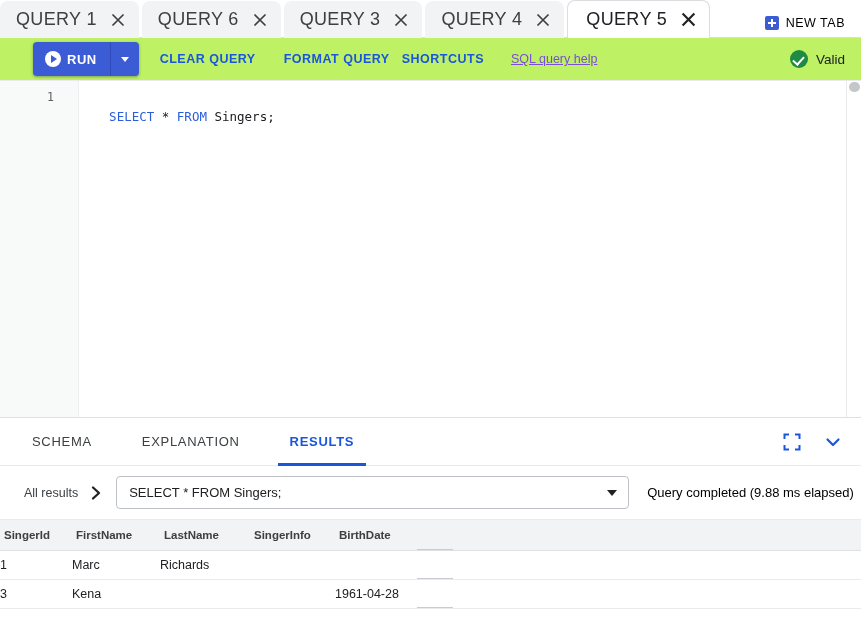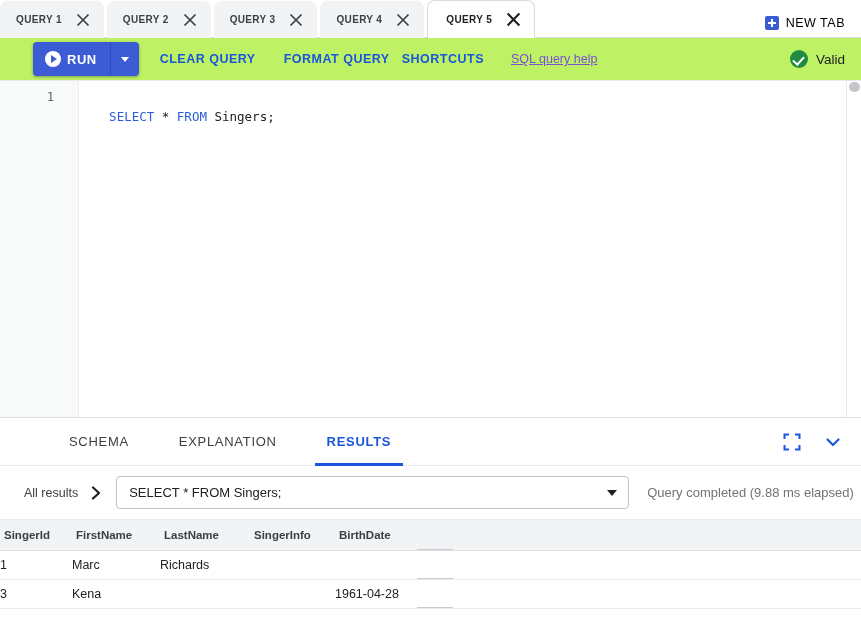--- a/index.html
+++ b/index.html
@@ -41,24 +41,24 @@
   }
   .tab.active {
     background: #ffffff;
     height: 38px;
     border: 1px solid #dadce0;
     border-bottom: none;
     z-index: 3;
     padding-left: 18px;
   }
   .tab-label {
-    font-size: 10px;
+    font-size: 18px;
     letter-spacing: .35px;
     color: #3c4043;
-    font-weight: 700;
+    font-weight: 400;
     white-space: nowrap;
   }
   .tab.active .tab-label { color: #202124; }
   .tab-close {
     margin-left: 13px;
     width: 16px; height: 16px;
     display: flex; align-items: center; justify-content: center;
     color: #3c4043;
     cursor: pointer;
     flex: none;
@@ -260,21 +260,21 @@
   .respanel {
     border-top: 1px solid #e0e0e0;
     background: #ffffff;
     height: 203px;
   }
   .restabs {
     position: relative;
     height: 48px;
     display: flex;
     align-items: center;
-    padding-left: 69px;
+    padding-left: 32px;
     border-bottom: 1px solid #e8eaed;
   }
   .restab {
     position: relative;
     height: 48px;
     display: flex;
     align-items: center;
     font-size: 13px;
     font-weight: 500;
     letter-spacing: .7px;
@@ -340,21 +340,21 @@
   }
   .qselect-arrow {
     border-left: 5.5px solid transparent;
     border-right: 5.5px solid transparent;
     border-top: 6px solid #202124;
     flex: none;
   }
   .qstatus {
     margin-left: 18px;
     font-size: 13px;
-    color: #737373;
+    color: #000000;
     white-space: nowrap;
   }
 
   
   .tblwrap { overflow: hidden; }
   table.results {
     width: 861px;
     border-collapse: collapse;
     table-layout: fixed;
   }
@@ -411,21 +411,21 @@
   <div class="tab">
     <span class="tab-label">QUERY 1</span>
     <span class="tab-close">
       <svg width="14" height="14" viewBox="0 0 14 14">
           <path d="M1.5 1.5 L12.5 12.5 M12.5 1.5 L1.5 12.5" stroke="currentColor" stroke-width="1.7" fill="none"></path>
         </svg>
     </span>
   </div>
 
   <div class="tab">
-    <span class="tab-label">QUERY 2</span>
+    <span class="tab-label">QUERY 6</span>
     <span class="tab-close">
       <svg width="14" height="14" viewBox="0 0 14 14">
           <path d="M1.5 1.5 L12.5 12.5 M12.5 1.5 L1.5 12.5" stroke="currentColor" stroke-width="1.7" fill="none"></path>
         </svg>
     </span>
   </div>
 
   <div class="tab">
     <span class="tab-label">QUERY 3</span>
     <span class="tab-close">

